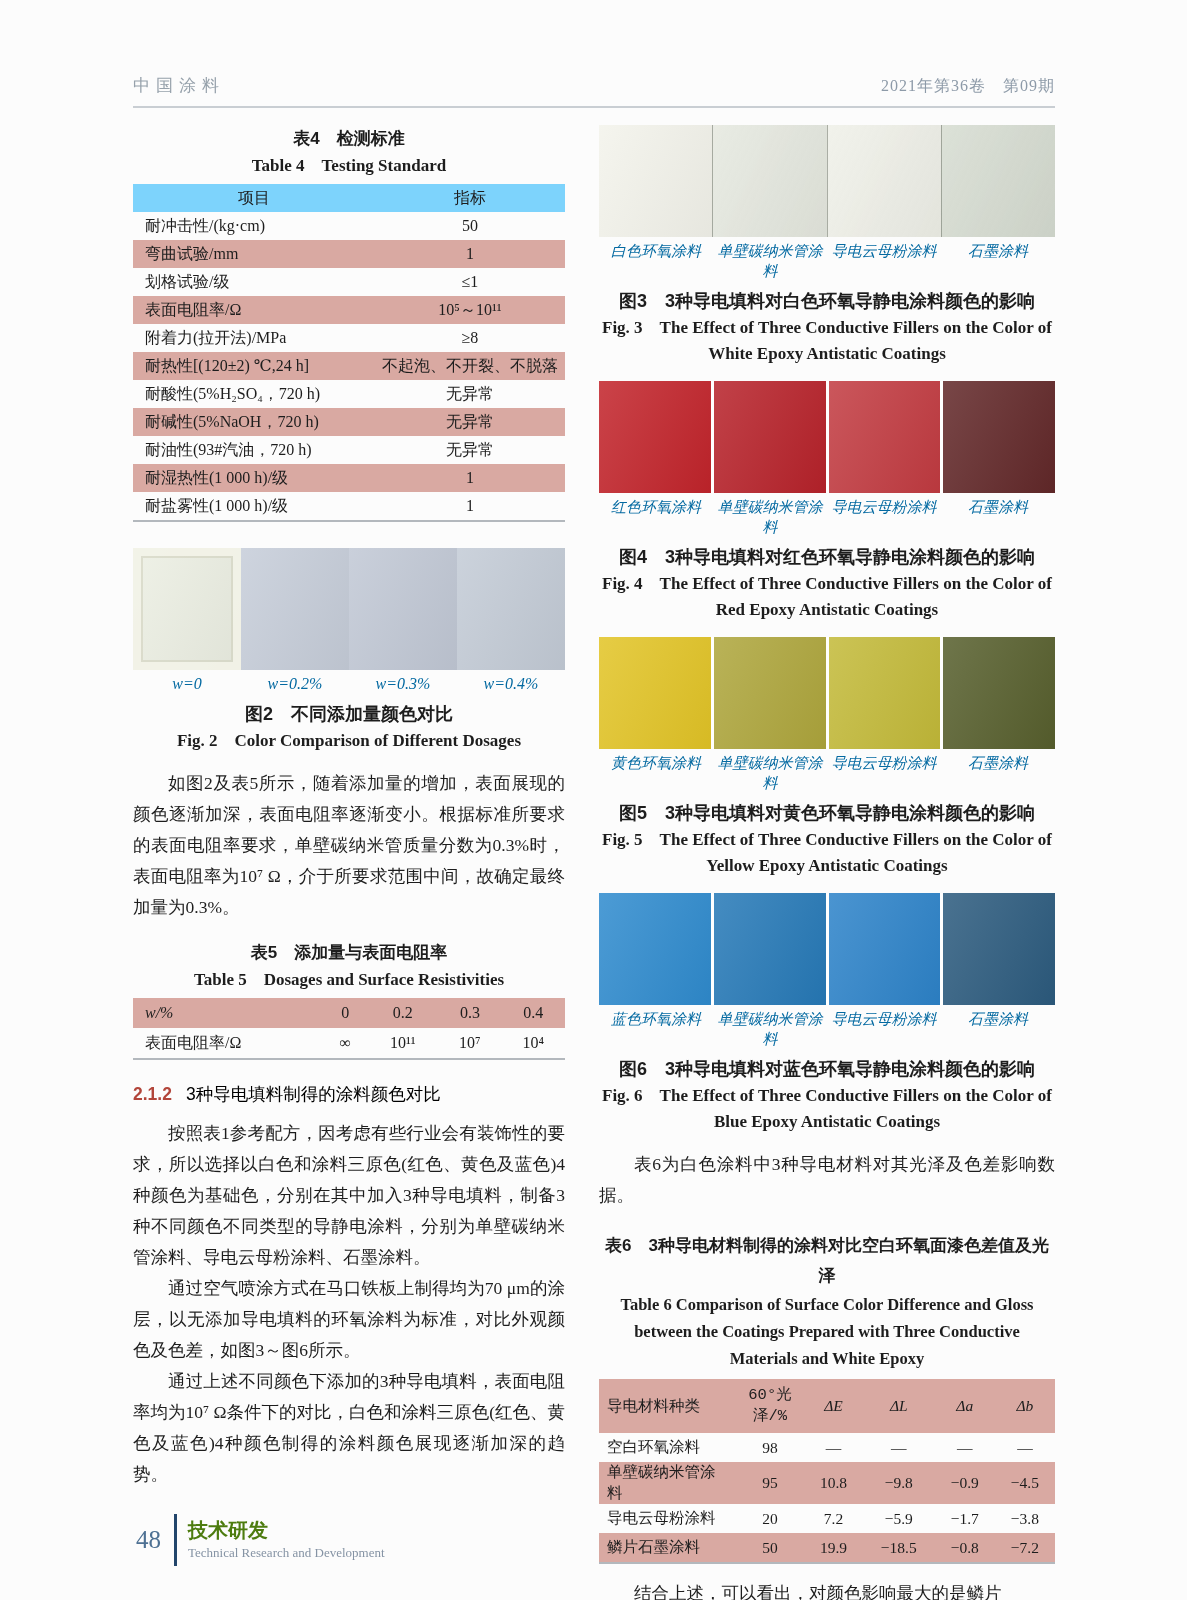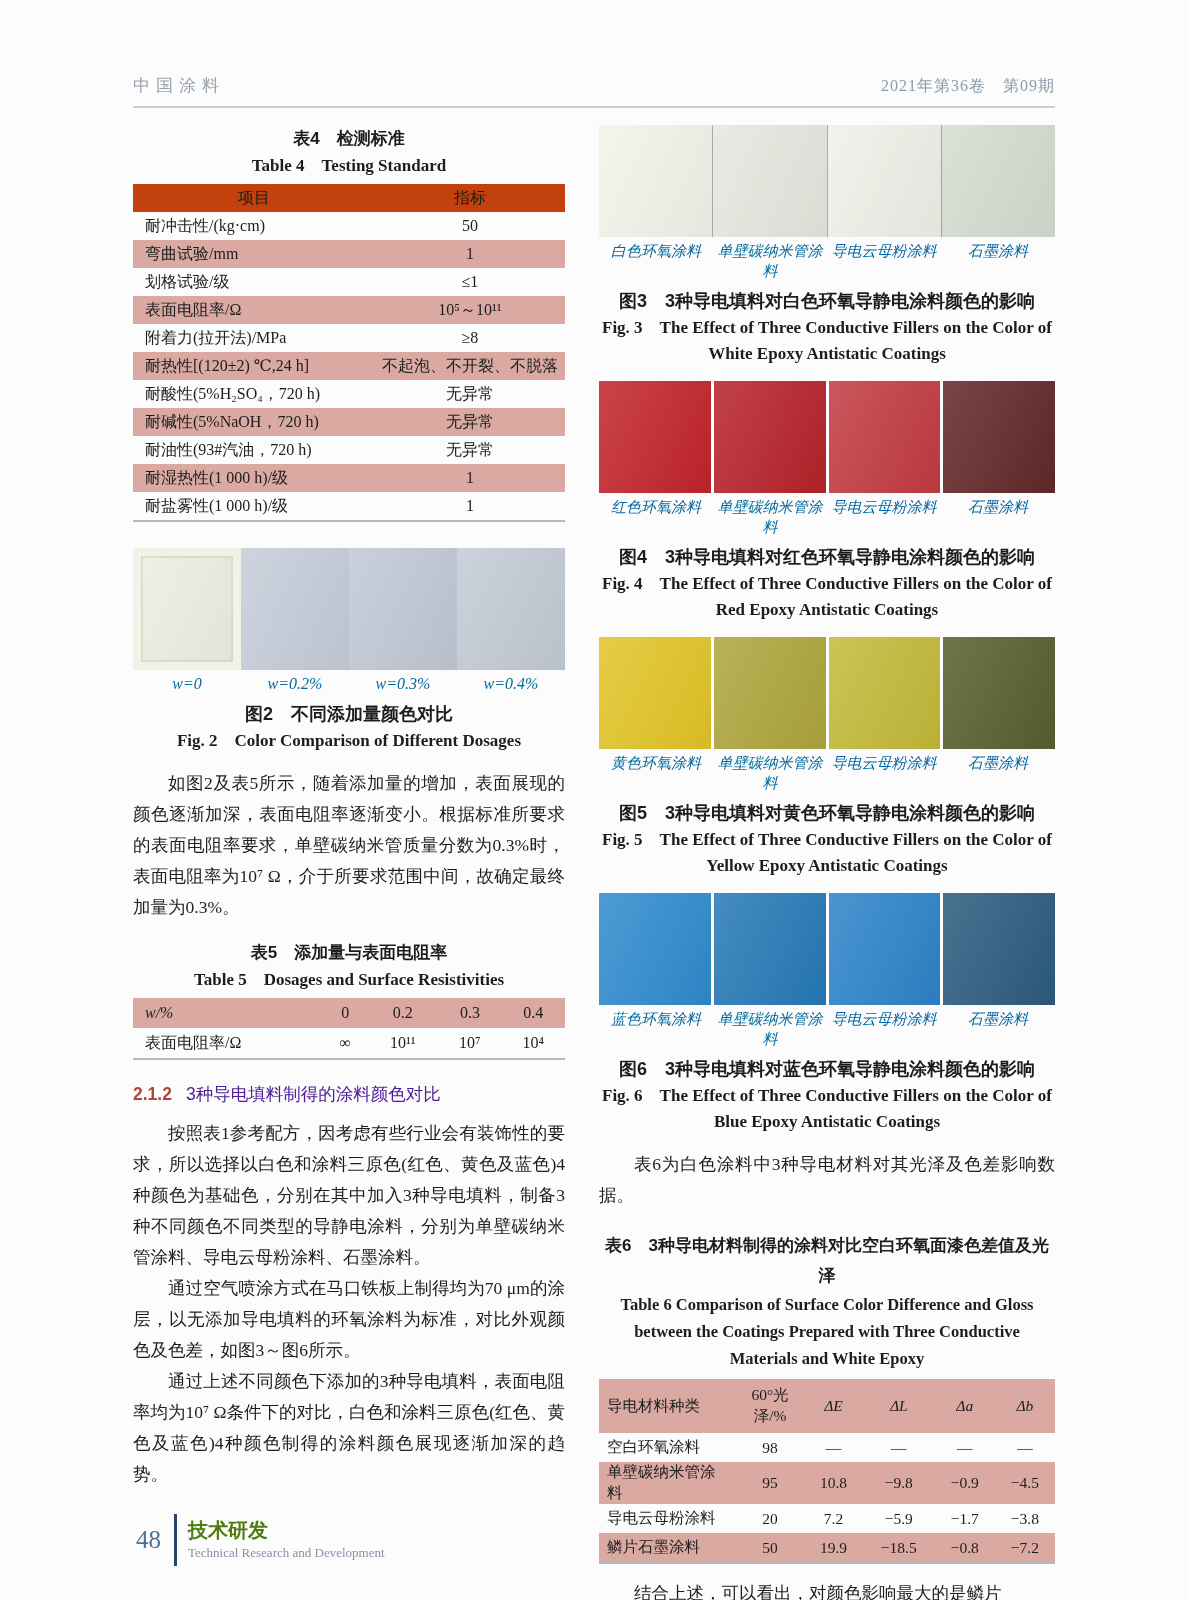--- a/index.html
+++ b/index.html
@@ -19,37 +19,37 @@
   .col-right{width:456px;flex:none;}
 
   
   .tbl-title-cn{font-family:"Liberation Sans","DejaVu Sans",sans-serif;font-weight:bold;
                 font-size:17px;text-align:center;line-height:27px;}
   .tbl-title-en{font-weight:bold;font-size:17px;text-align:center;line-height:27px;margin-bottom:5px;}
 
   
   table{width:100%;border-collapse:collapse;font-size:16px;border-bottom:2px solid #b3b8bd;}
   th,td{font-weight:normal;padding:0 6px;height:28px;}
-  .t4 thead tr{background:#c2410c;}
+  .t4 thead tr{background:#7dd3fc;}
   .t4 tbody tr:nth-child(even){background:#d9a9a2;}
   .t4 th{text-align:center;}
   .t4 td:first-child{text-align:left;padding-left:12px;width:56%;}
   .t4 td:last-child{text-align:center;}
 
   .t5 tr.hdr{background:#d9a9a2;}
   .t5 td{height:30px;text-align:center;}
   .t5 td:first-child{width:44%;text-align:left;padding-left:12px;}
   .lat-italic{font-style:italic;}
 
   .t6{font-size:15.5px;}
   .t6 thead tr{background:#d9a9a2;}
   .t6 tbody tr:nth-child(even){background:#d9a9a2;}
   .t6 th{height:54px;line-height:1.35;text-align:center;vertical-align:middle;word-break:break-all;}
   .t6 th:first-child{text-align:left;padding-left:8px;width:30%;word-break:keep-all;}
-  .t6 th:nth-child(2){width:15%;}
+  .t6 th:nth-child(2){width:15%;font-family:Liberation Mono, monospace;}
   .t6 td{text-align:center;height:29px;}
   .t6 td:first-child{text-align:left;padding-left:8px;}
 
   
   .panels{display:flex;height:112px;}
   .panel{flex:1;background-image:linear-gradient(115deg,rgba(255,255,255,0.14),rgba(0,0,0,0.05));}
   .f2{height:122px;margin-top:26px;}
   .gap2{gap:3px;background:#fff;}
   .f3 .panel + .panel{border-left:1px solid rgba(120,125,115,0.55);}
   .framed{box-shadow:inset 0 0 0 8px rgba(250,250,240,0.75), inset 0 0 0 10px rgba(205,205,185,0.55);}
@@ -64,21 +64,21 @@
   .figure{margin-bottom:14px;}
 
   
   p.body{font-size:17.5px;line-height:31px;text-align:justify;margin:14px 0 0 0;text-indent:2em;}
   p.tight{margin-top:10px;}
   p.nomargin{margin-top:0;}
 
   .sec-head{margin-top:20px;font-family:"Liberation Sans","DejaVu Sans",sans-serif;
             font-size:17.5px;line-height:28px;}
   .sec-num{color:#b2453a;font-weight:bold;margin-right:14px;}
-  .sec-title{color:#4c1d95;}
+  .sec-title{color:#000000;}
 
   .t5wrap{margin-top:16px;}
   .t6wrap{margin-top:20px;}
   .t6cn{line-height:30px;margin-top:6px;}
   .t6en{font-size:16.5px;line-height:27px;margin-bottom:7px;}
 
   
   .pg-footer{position:absolute;left:136px;top:1514px;display:flex;align-items:center;}
   .pageno{font-size:25px;color:#4e7193;margin-right:13px;}
   .vbar{width:3px;height:52px;background:#22456b;margin-right:11px;}

